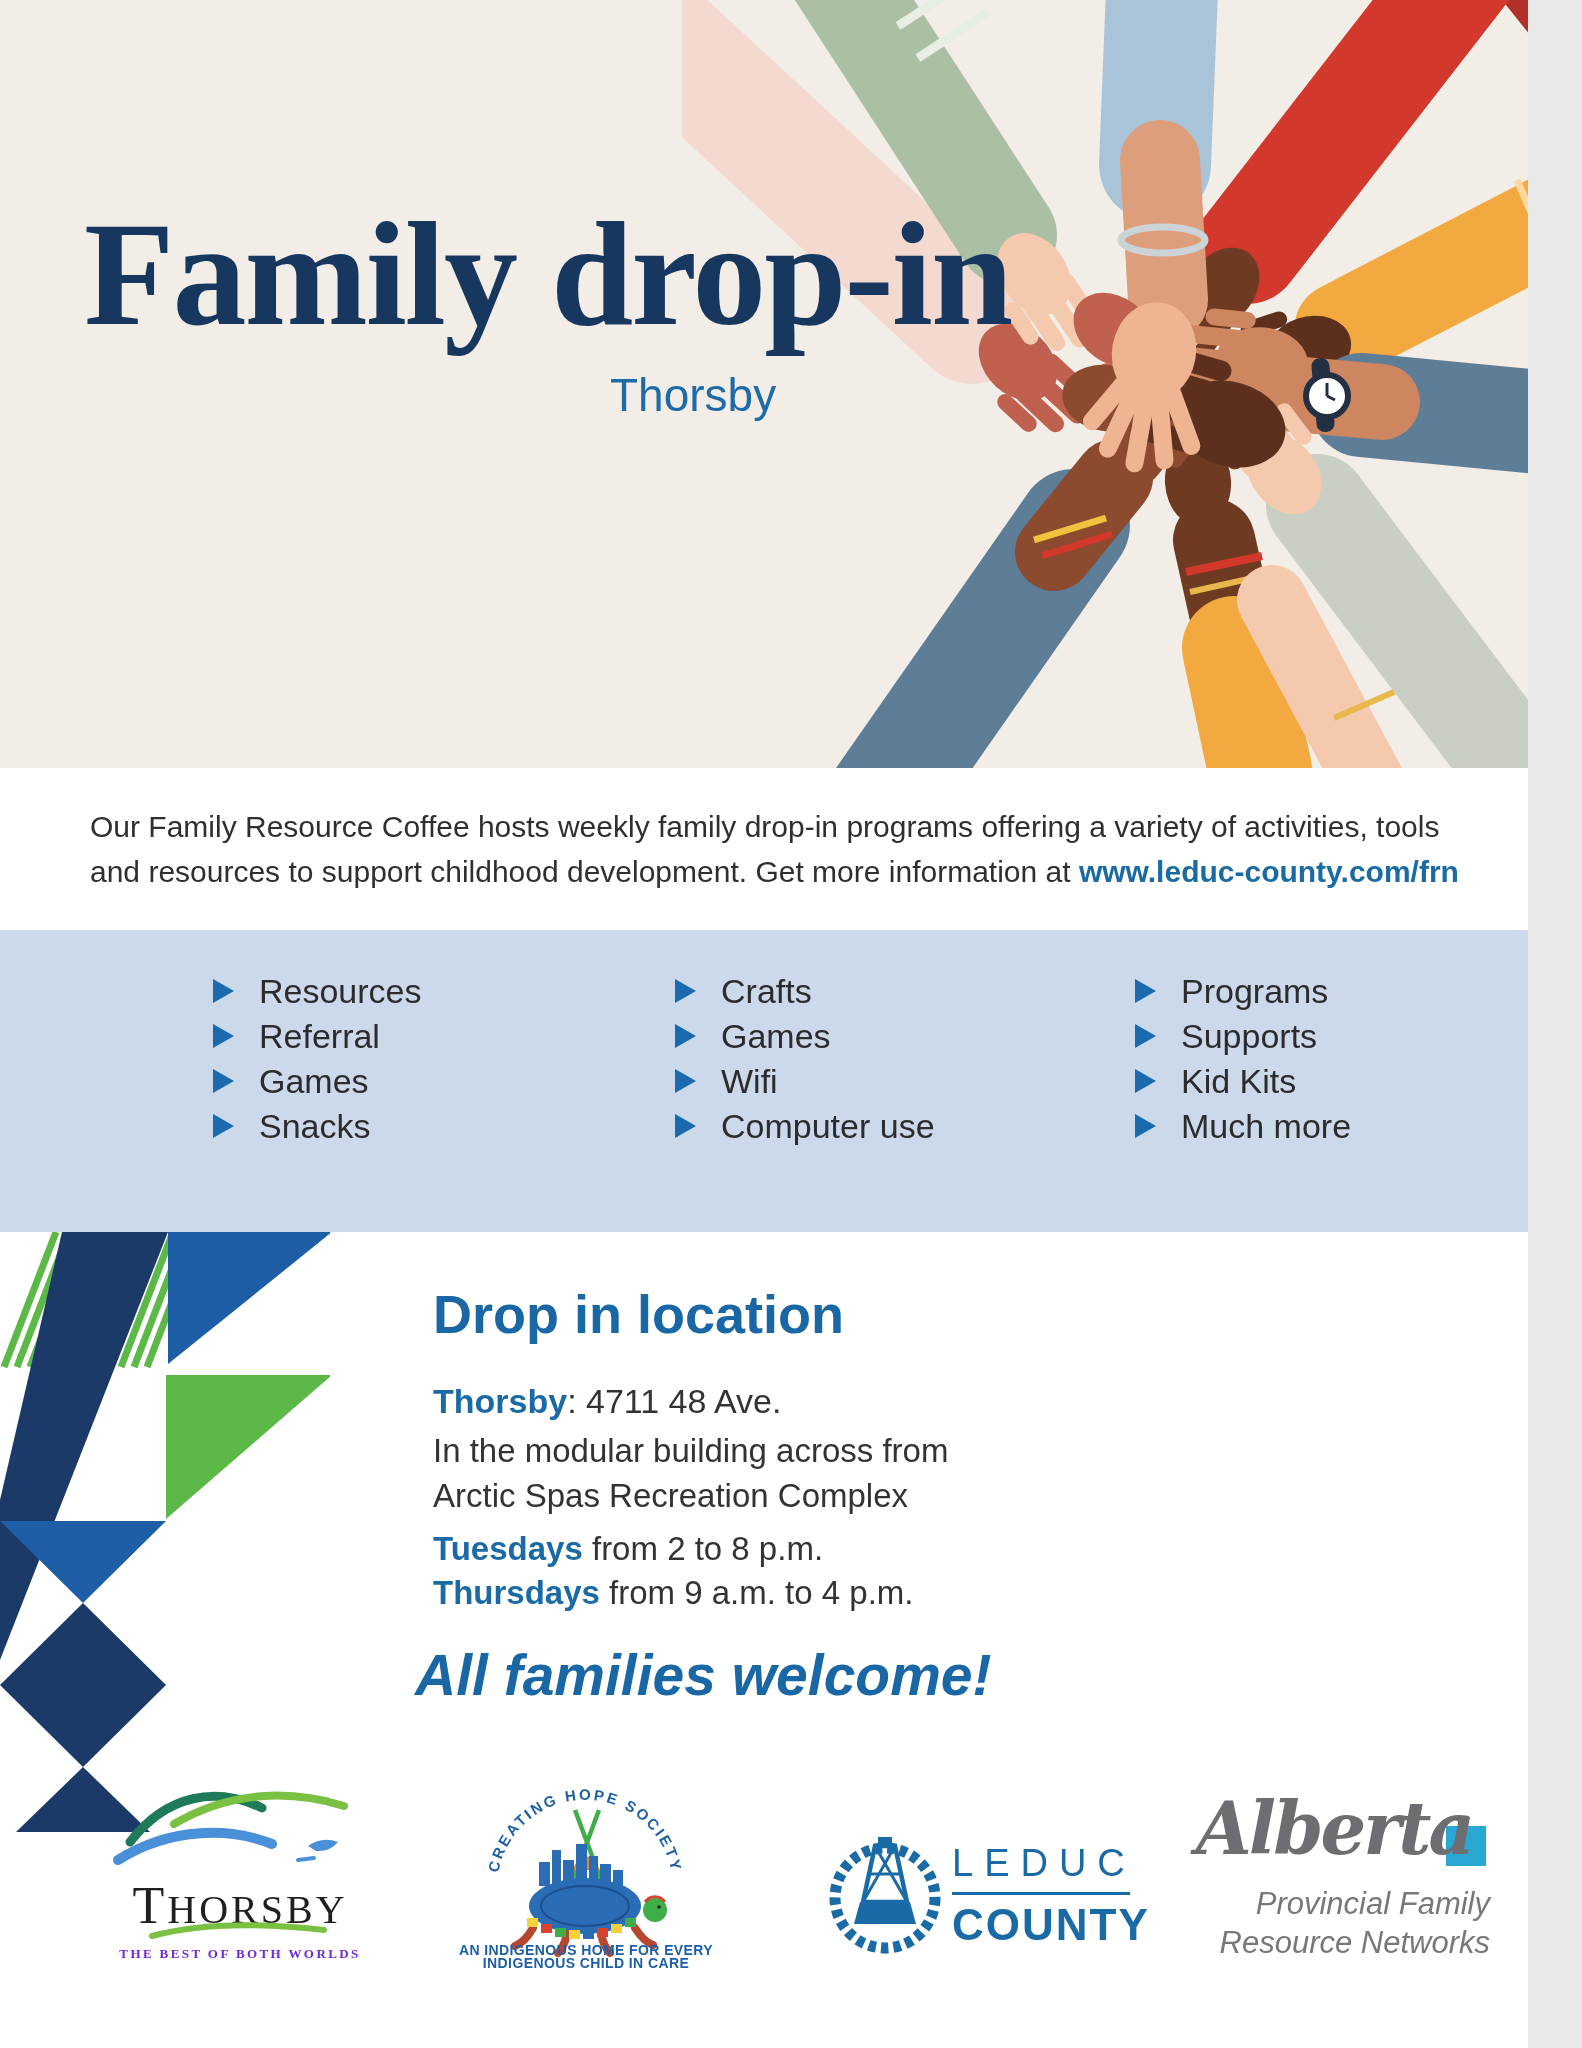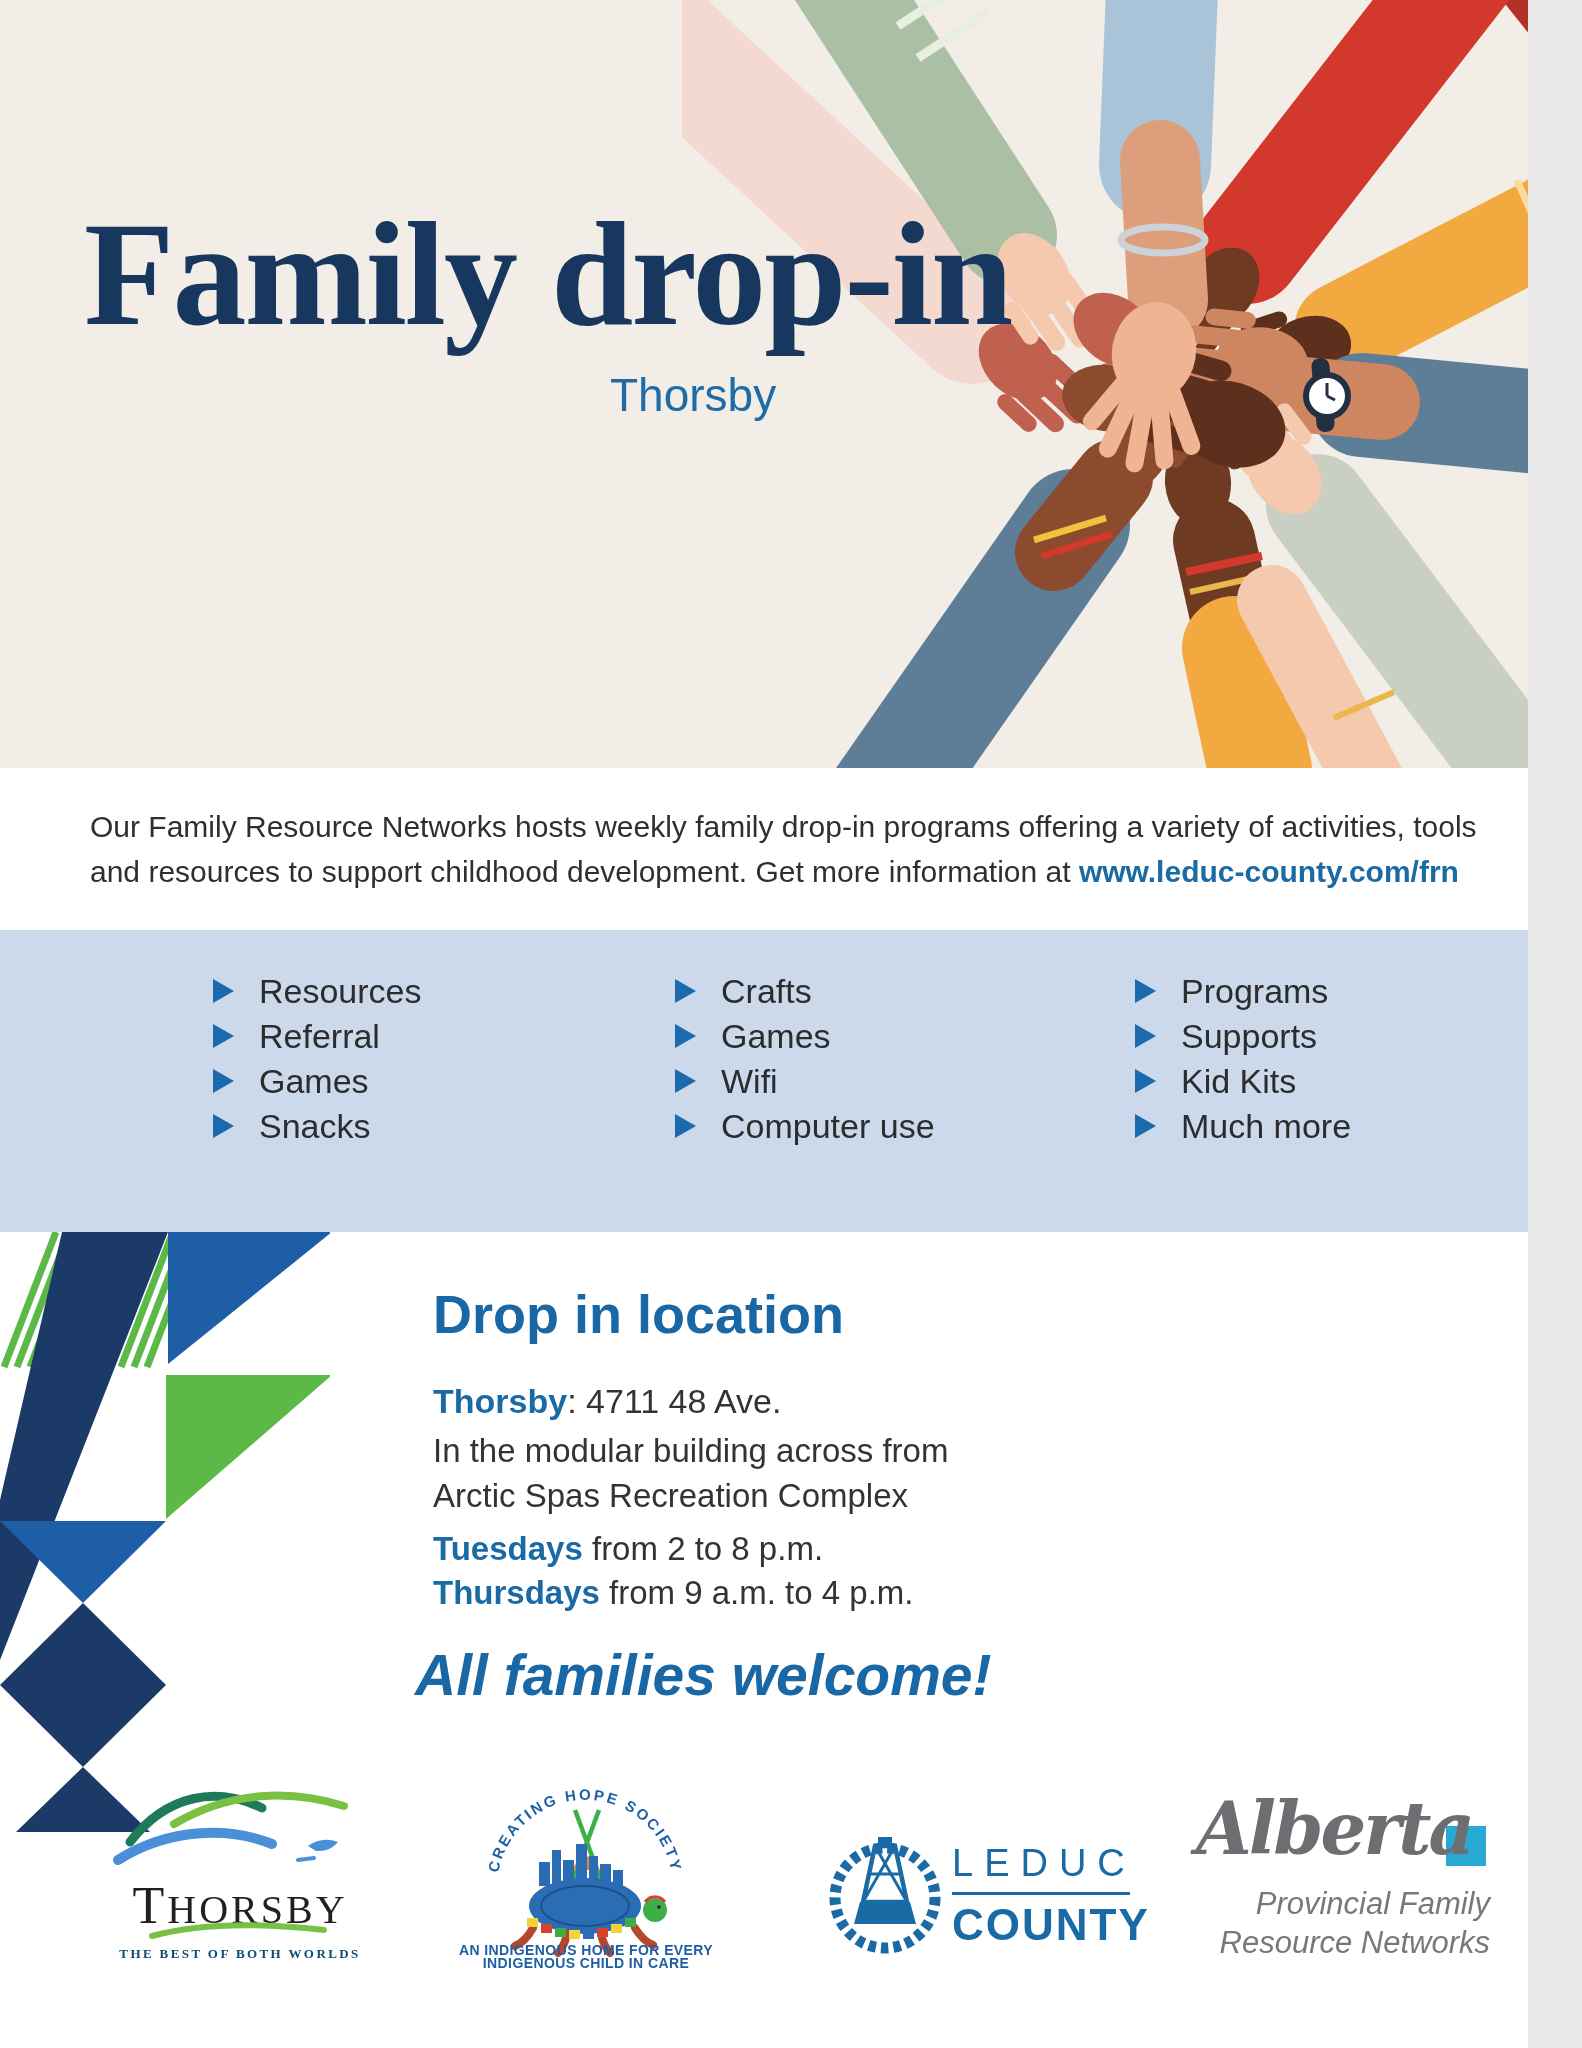--- a/index.html
+++ b/index.html
@@ -39,21 +39,21 @@
            color:#1a67a5;white-space:nowrap;}
 
   
   .thorsby-waves{position:absolute;left:112px;top:1782px;width:250px;height:92px;}
   .thorsby-name{position:absolute;left:110px;top:1876px;width:260px;text-align:center;
                 font-family:"Liberation Serif",serif;font-size:40px;color:#221f1c;letter-spacing:3px;}
   .thorsby-name::first-letter{font-size:52px;}
   .thorsby-swoosh{position:absolute;left:148px;top:1922px;width:180px;height:20px;}
   .thorsby-tagline{position:absolute;left:85px;top:1946px;width:310px;text-align:center;
                    font-family:"Liberation Serif",serif;font-size:13px;font-weight:600;
-                   letter-spacing:2.4px;color:#0c4a6e;}
+                   letter-spacing:2.4px;color:#6d28d9;}
 
   .chs-svg{position:absolute;left:468px;top:1788px;width:234px;height:212px;}
   .chs-caption{position:absolute;left:430px;top:1944px;width:312px;text-align:center;
                font-size:14px;line-height:12.5px;color:#1d5fa5;letter-spacing:.4px;font-weight:600;}
 
   .leduc-svg{position:absolute;left:822px;top:1834px;width:126px;height:126px;}
   .leduc-text{position:absolute;left:952px;top:1842px;color:#1a6aa5;}
   .leduc-l1{font-size:38px;letter-spacing:11px;font-weight:500;white-space:nowrap;}
   .leduc-rule{width:178px;border-top:3px solid #1a6aa5;margin:7px 0 5px 0;}
   .leduc-l2{font-size:44px;font-weight:800;letter-spacing:2px;white-space:nowrap;}
@@ -155,21 +155,21 @@
         </g>
       </g>
     </svg>
 
     <div class="title">Family drop-in</div>
     <div class="subtitle">Thorsby</div>
   </div>
 
   <div class="intro">
     <div class="intro-text">
-      <span style="display:block">Our Family Resource Networks hosts weekly family drop-in programs offering a variety of activities, tools</span>
+      <span style="display:block">Our Family Resource Coffee hosts weekly family drop-in programs offering a variety of activities, tools</span>
       <span style="display:block"><span>and resources to support childhood development. Get more information at </span><span class="link">www.leduc-county.com/frn</span></span>
     </div>
   </div>
 
   <div class="features">
     <div class="fcol c1">
       <div class="fitem">
           <span class="tri"></span>
           <span>Resources</span>
         </div>

